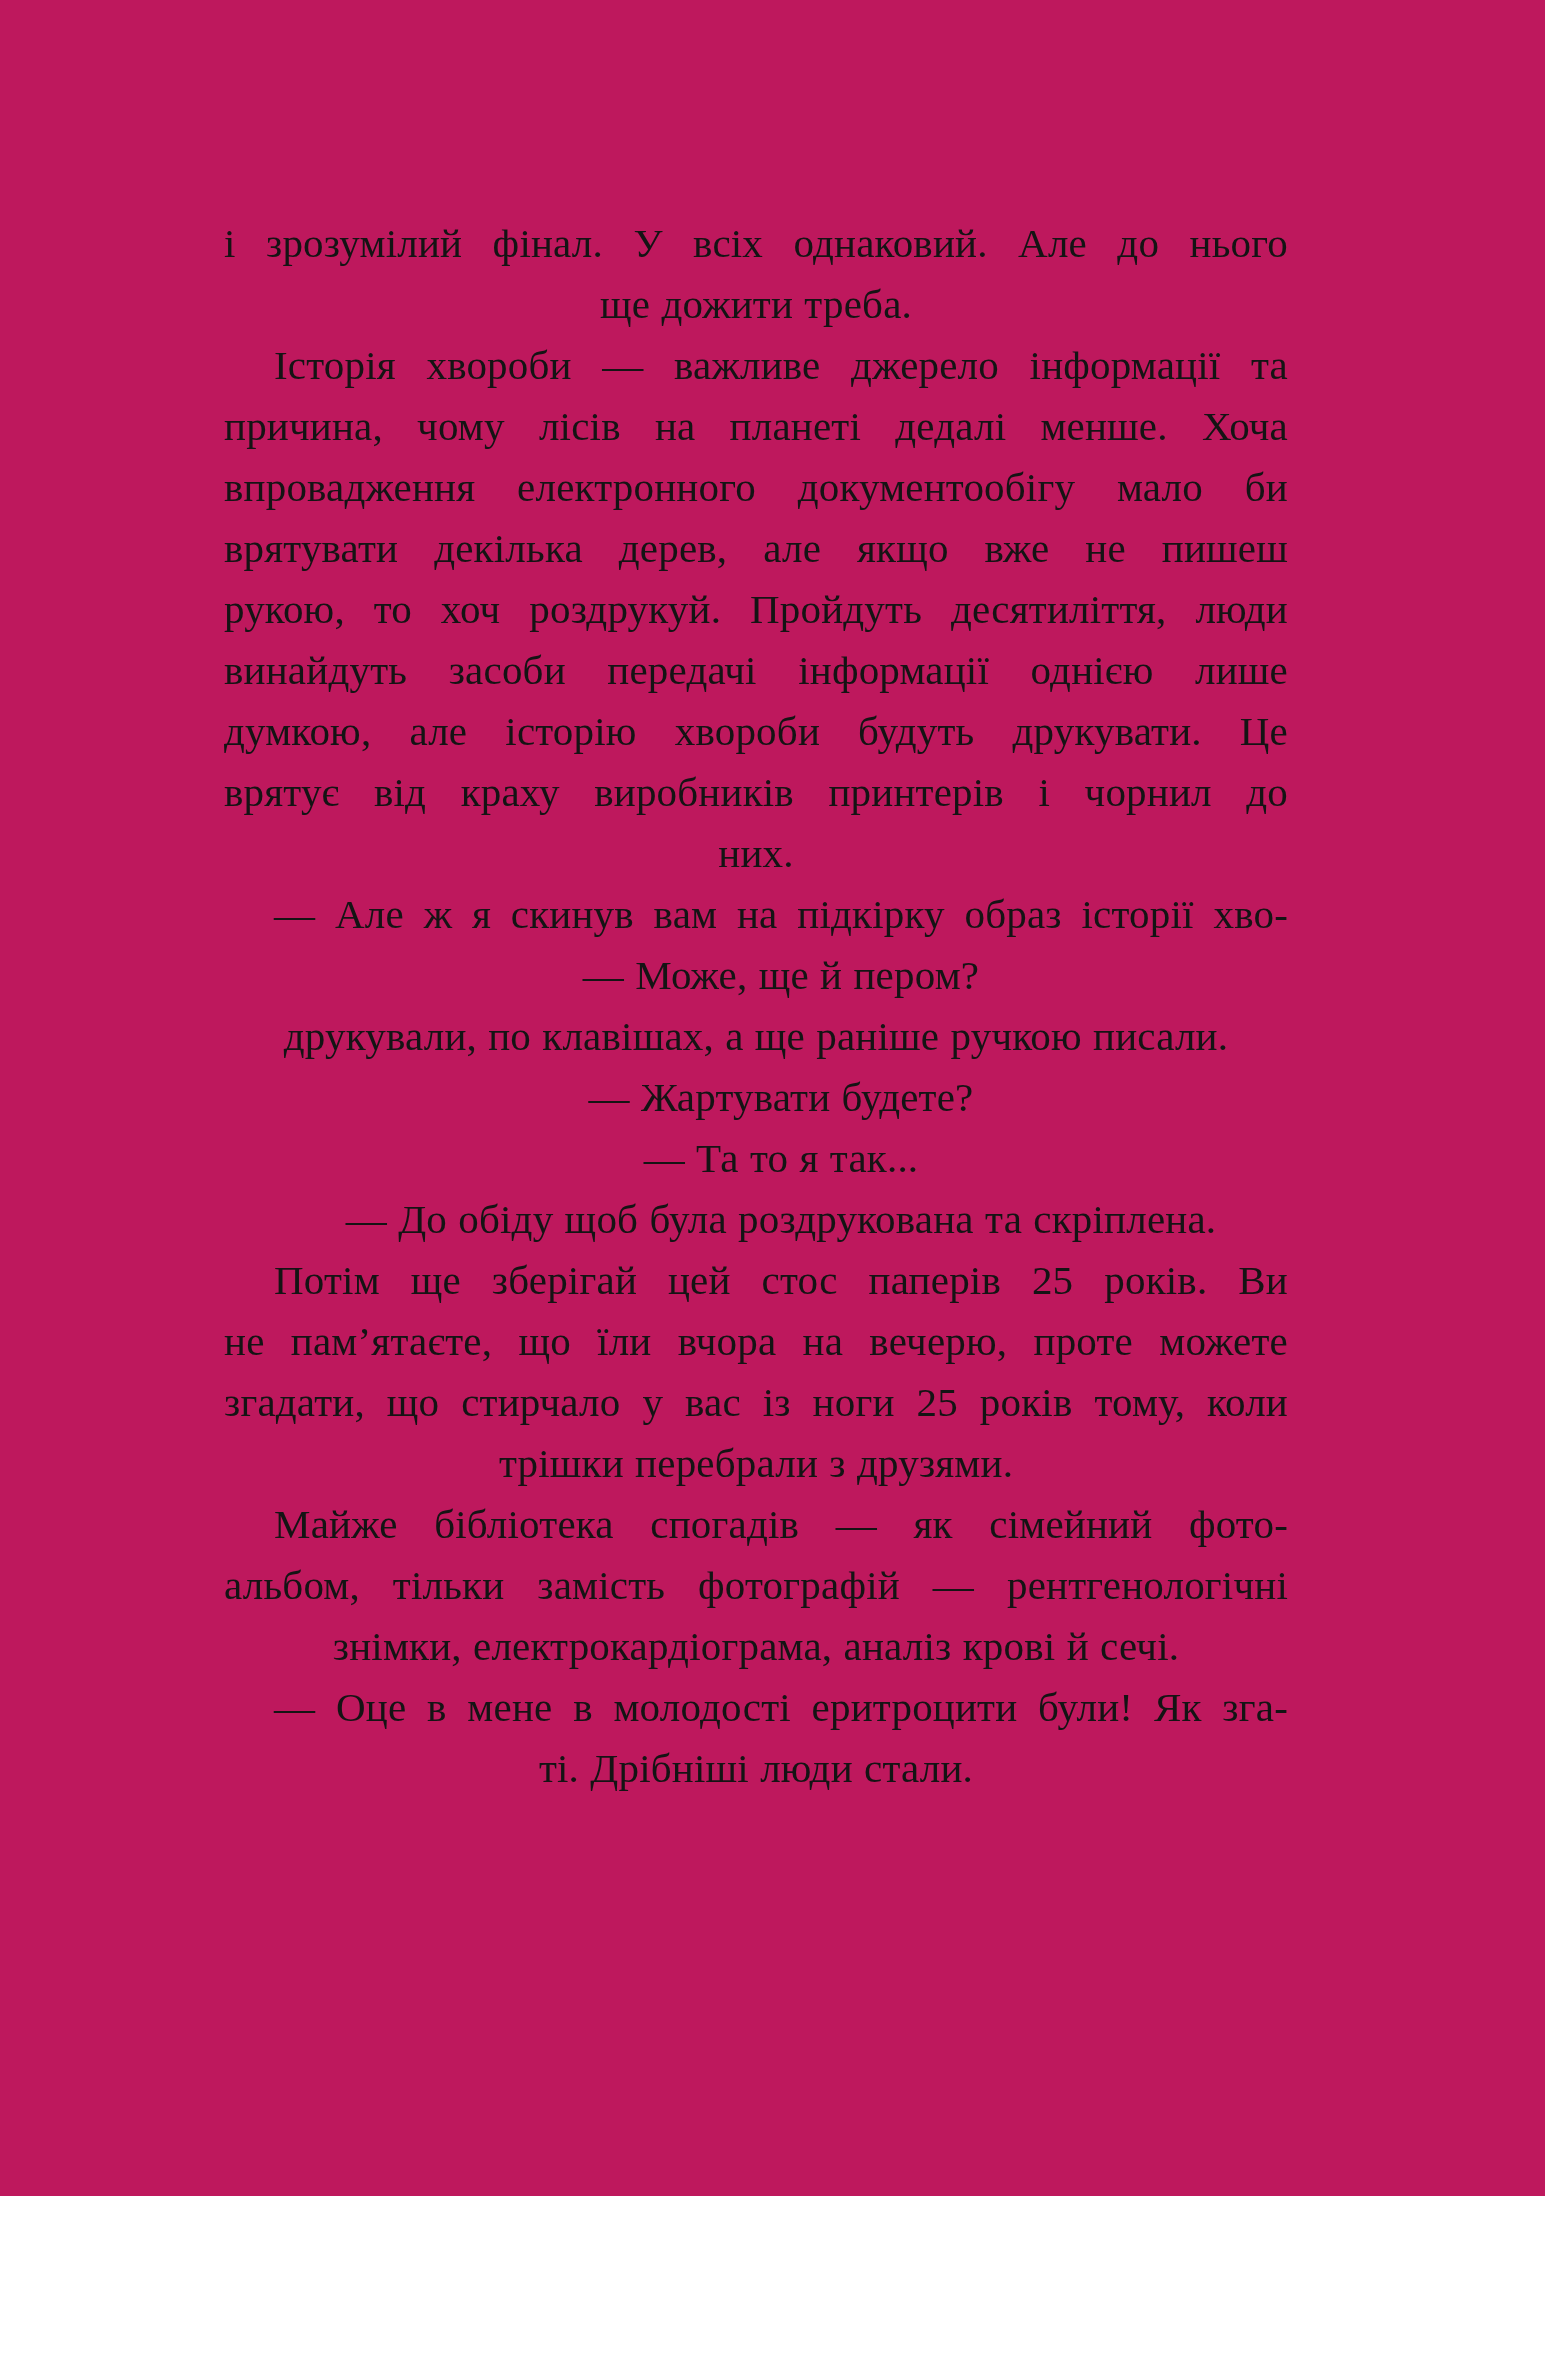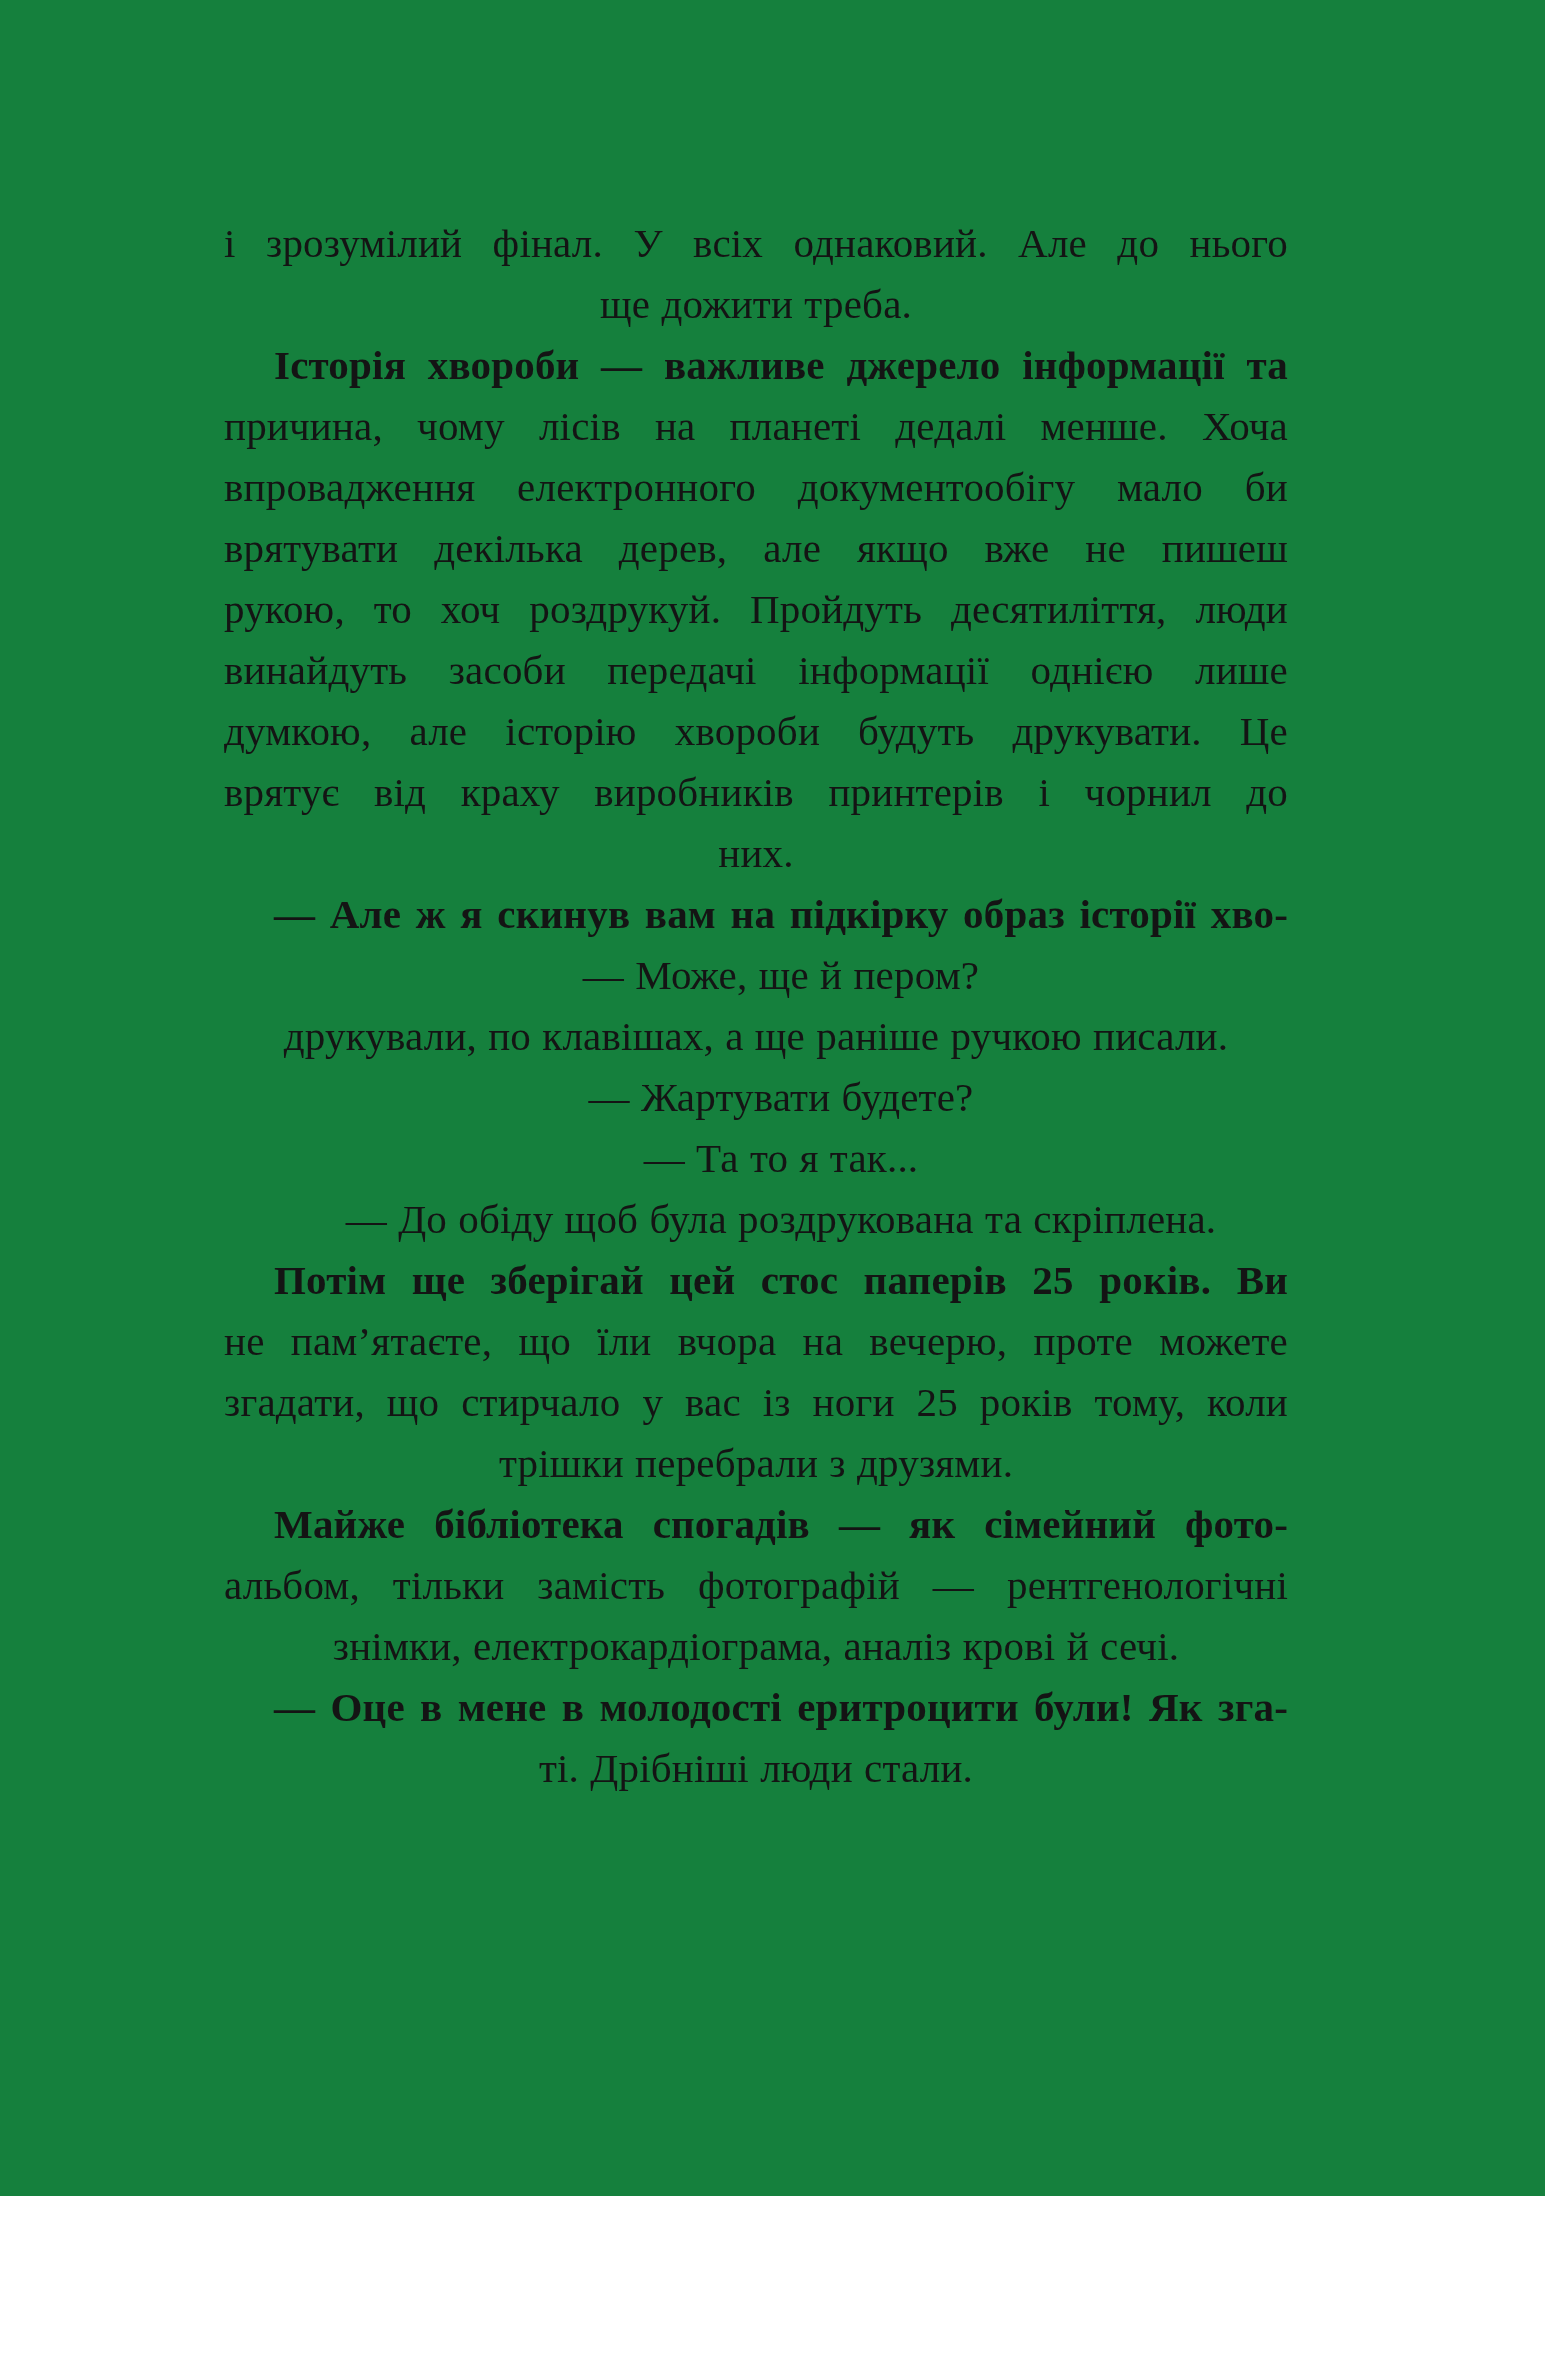--- a/index.html
+++ b/index.html
@@ -12,21 +12,21 @@
     position: relative;
     background: #ffffff;
     font-family: "Liberation Serif", serif;
     overflow: hidden;
   }
   .page {
     position: absolute;
     left: 0; top: 0;
     width: 1545px;
     height: 2196px;
-    background: #15803d;
+    background: #be185d;
   }
   .text-block {
     position: absolute;
     left: 224px;
     top: 213px;
     width: 1064px;
     color: #141414;
     font-size: 41px;
     line-height: 61px;
     letter-spacing: 0.2px;
@@ -40,21 +40,20 @@
   .text-line.just {
     text-align: justify;
     text-align-last: justify;
   }
   .text-line.indent {
     padding-left: 50px;
   }
   .text-line.indent.just {
     
     width: calc(100% - 50px);
-    font-weight: bold;
   }
 </style>
 </head>
 <body>
 
 <div class="page">
   <div class="text-block">
 
   <div class="text-line just">і зрозумілий фінал. У всіх однаковий. Але до нього</div>
       <div class="text-line">ще дожити треба.</div>

